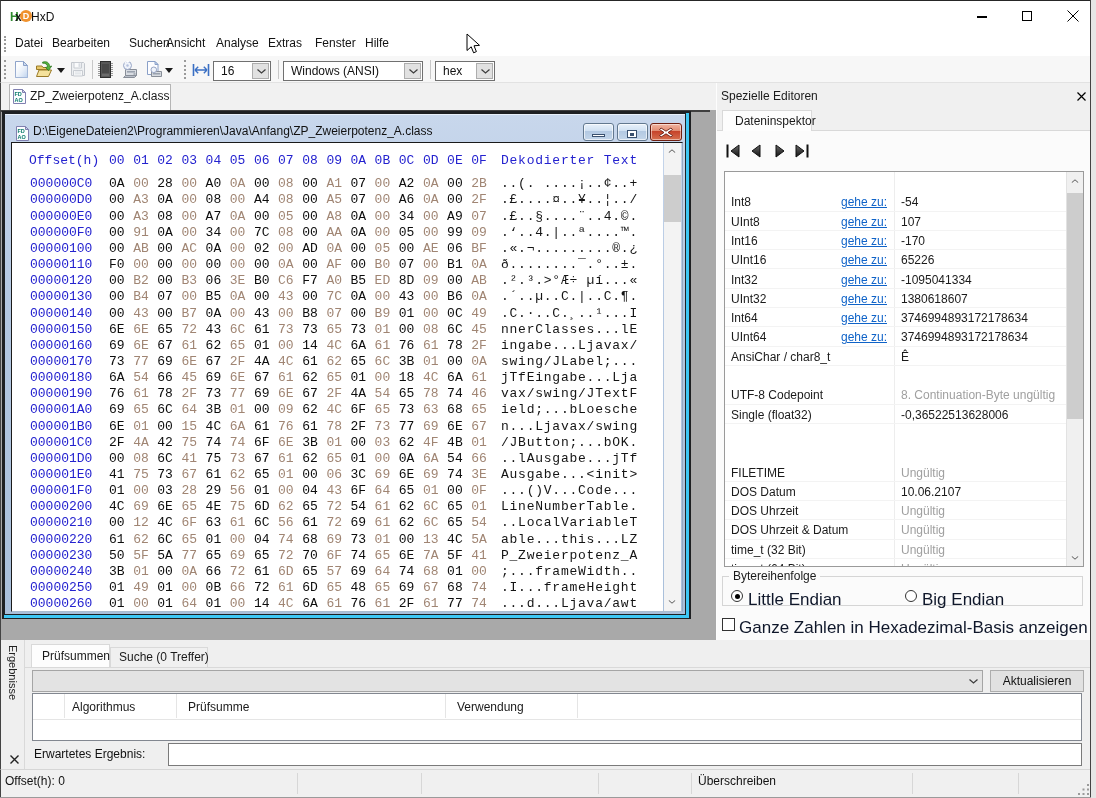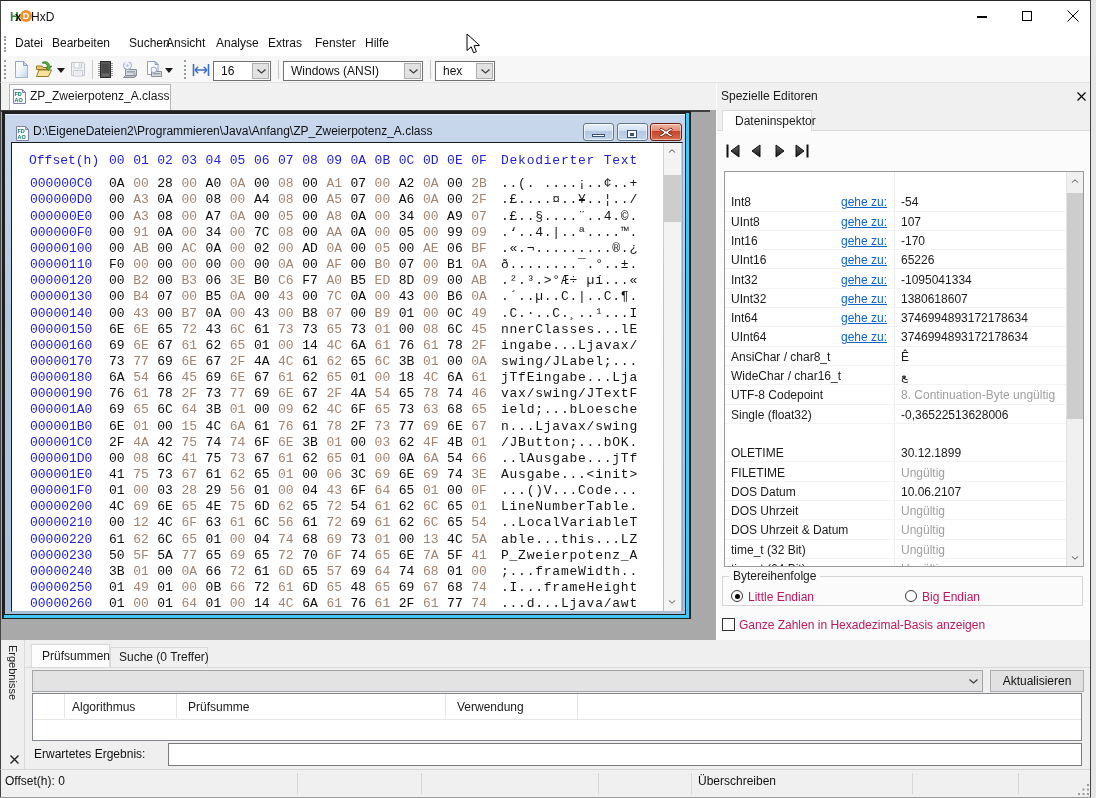--- a/index.html
+++ b/index.html
@@ -57,21 +57,21 @@
 .gy{color:#9f9f9f}
 #isep{position:absolute;left:169px;top:0;width:1px;height:100%;background:#ededed}
 #isb{position:absolute;right:0;top:0;width:17px;height:100%;background:#f0f0f0;border-left:1px solid #e2e2e2}
 #isb .th{position:absolute;left:0;top:21px;width:17px;height:226px;background:#cdcdcd}
 
 #grp{left:722px;top:576px;width:361px;height:30px;border:1px solid #d5d5d5}
 #grplab{left:729px;top:569px;background:#fbfbfb;padding:0 4px;font-size:12px;color:#1a1a1a}
 .radio{position:absolute;width:12px;height:12px;border:1px solid #333;border-radius:50%;background:#fff}
 .radio.on::after{content:"";position:absolute;left:2.5px;top:2.5px;width:5px;height:5px;border-radius:50%;background:#000}
 #chk{left:722px;top:618px;width:13px;height:13px;border:1px solid #333;background:#fff}
-.lbl{position:absolute;font-size:12px;color:#be185d}
+.lbl{position:absolute;font-size:17px;color:#0f172a}
 
 #bpanel{left:0;top:640px;width:1091px;height:129px;background:#efefef;border-left:1px solid #434343}
 #erg{position:absolute;left:1px;top:0;width:23px;height:129px;border-right:1px solid #d9d9d9}
 #erg b{position:absolute;left:5px;top:5px;font-weight:normal;font-size:11px;color:#222;writing-mode:vertical-rl}
 .btab{position:absolute;font-size:12px;color:#1a1a1a;white-space:nowrap}
 #bt1{left:30px;top:4px;width:79px;height:23px;background:#fdfdfd;border:1px solid #d9d9d9;border-bottom:none;z-index:2}
 #bt2{left:109px;top:7px;width:98px;height:20px;background:#f0f0f0;border:1px solid #d9d9d9;border-bottom:none}
 #bpline{position:absolute;left:24px;top:27px;width:1066px;height:1px;background:#d9d9d9}
 #bcombo{position:absolute;left:31px;top:30px;width:951px;height:22px;background:#e3e3e3;border:1px solid #a5a5a5}
 #bbtn{position:absolute;left:989px;top:30px;width:94px;height:22px;background:#e1e1e1;border:1px solid #adadad;font-size:12px;color:#111;text-align:center;line-height:20px}
@@ -369,35 +369,27 @@
       </div>
 <div class="ir" style="top:155.4px">
         <span class="inm">UInt64</span>
         <span class="lnk">gehe zu:</span>
         <span class="iv">3746994893172178634</span>
       </div>
 <div class="ir" style="top:174.7px">
         <span class="inm">AnsiChar / char8_t</span>
         <span class="iv">Ê</span>
       </div>
-<div class="ir" style="top:194.0px">
-        <span class="inm">WideChar / char16_t</span>
-        <span class="iv">ﻊ</span>
-      </div>
 <div class="ir" style="top:213.3px">
         <span class="inm">UTF-8 Codepoint</span>
         <span class="iv gy">8. Continuation-Byte ungültig</span>
       </div>
 <div class="ir" style="top:232.6px">
         <span class="inm">Single (float32)</span>
         <span class="iv">-0,36522513628006</span>
-      </div>
-<div class="ir" style="top:271.2px">
-        <span class="inm">OLETIME</span>
-        <span class="iv">30.12.1899</span>
       </div>
 <div class="ir" style="top:290.5px">
         <span class="inm">FILETIME</span>
         <span class="iv gy">Ungültig</span>
       </div>
 <div class="ir" style="top:309.8px">
         <span class="inm">DOS Datum</span>
         <span class="iv">10.06.2107</span>
       </div>
 <div class="ir" style="top:329.1px">

